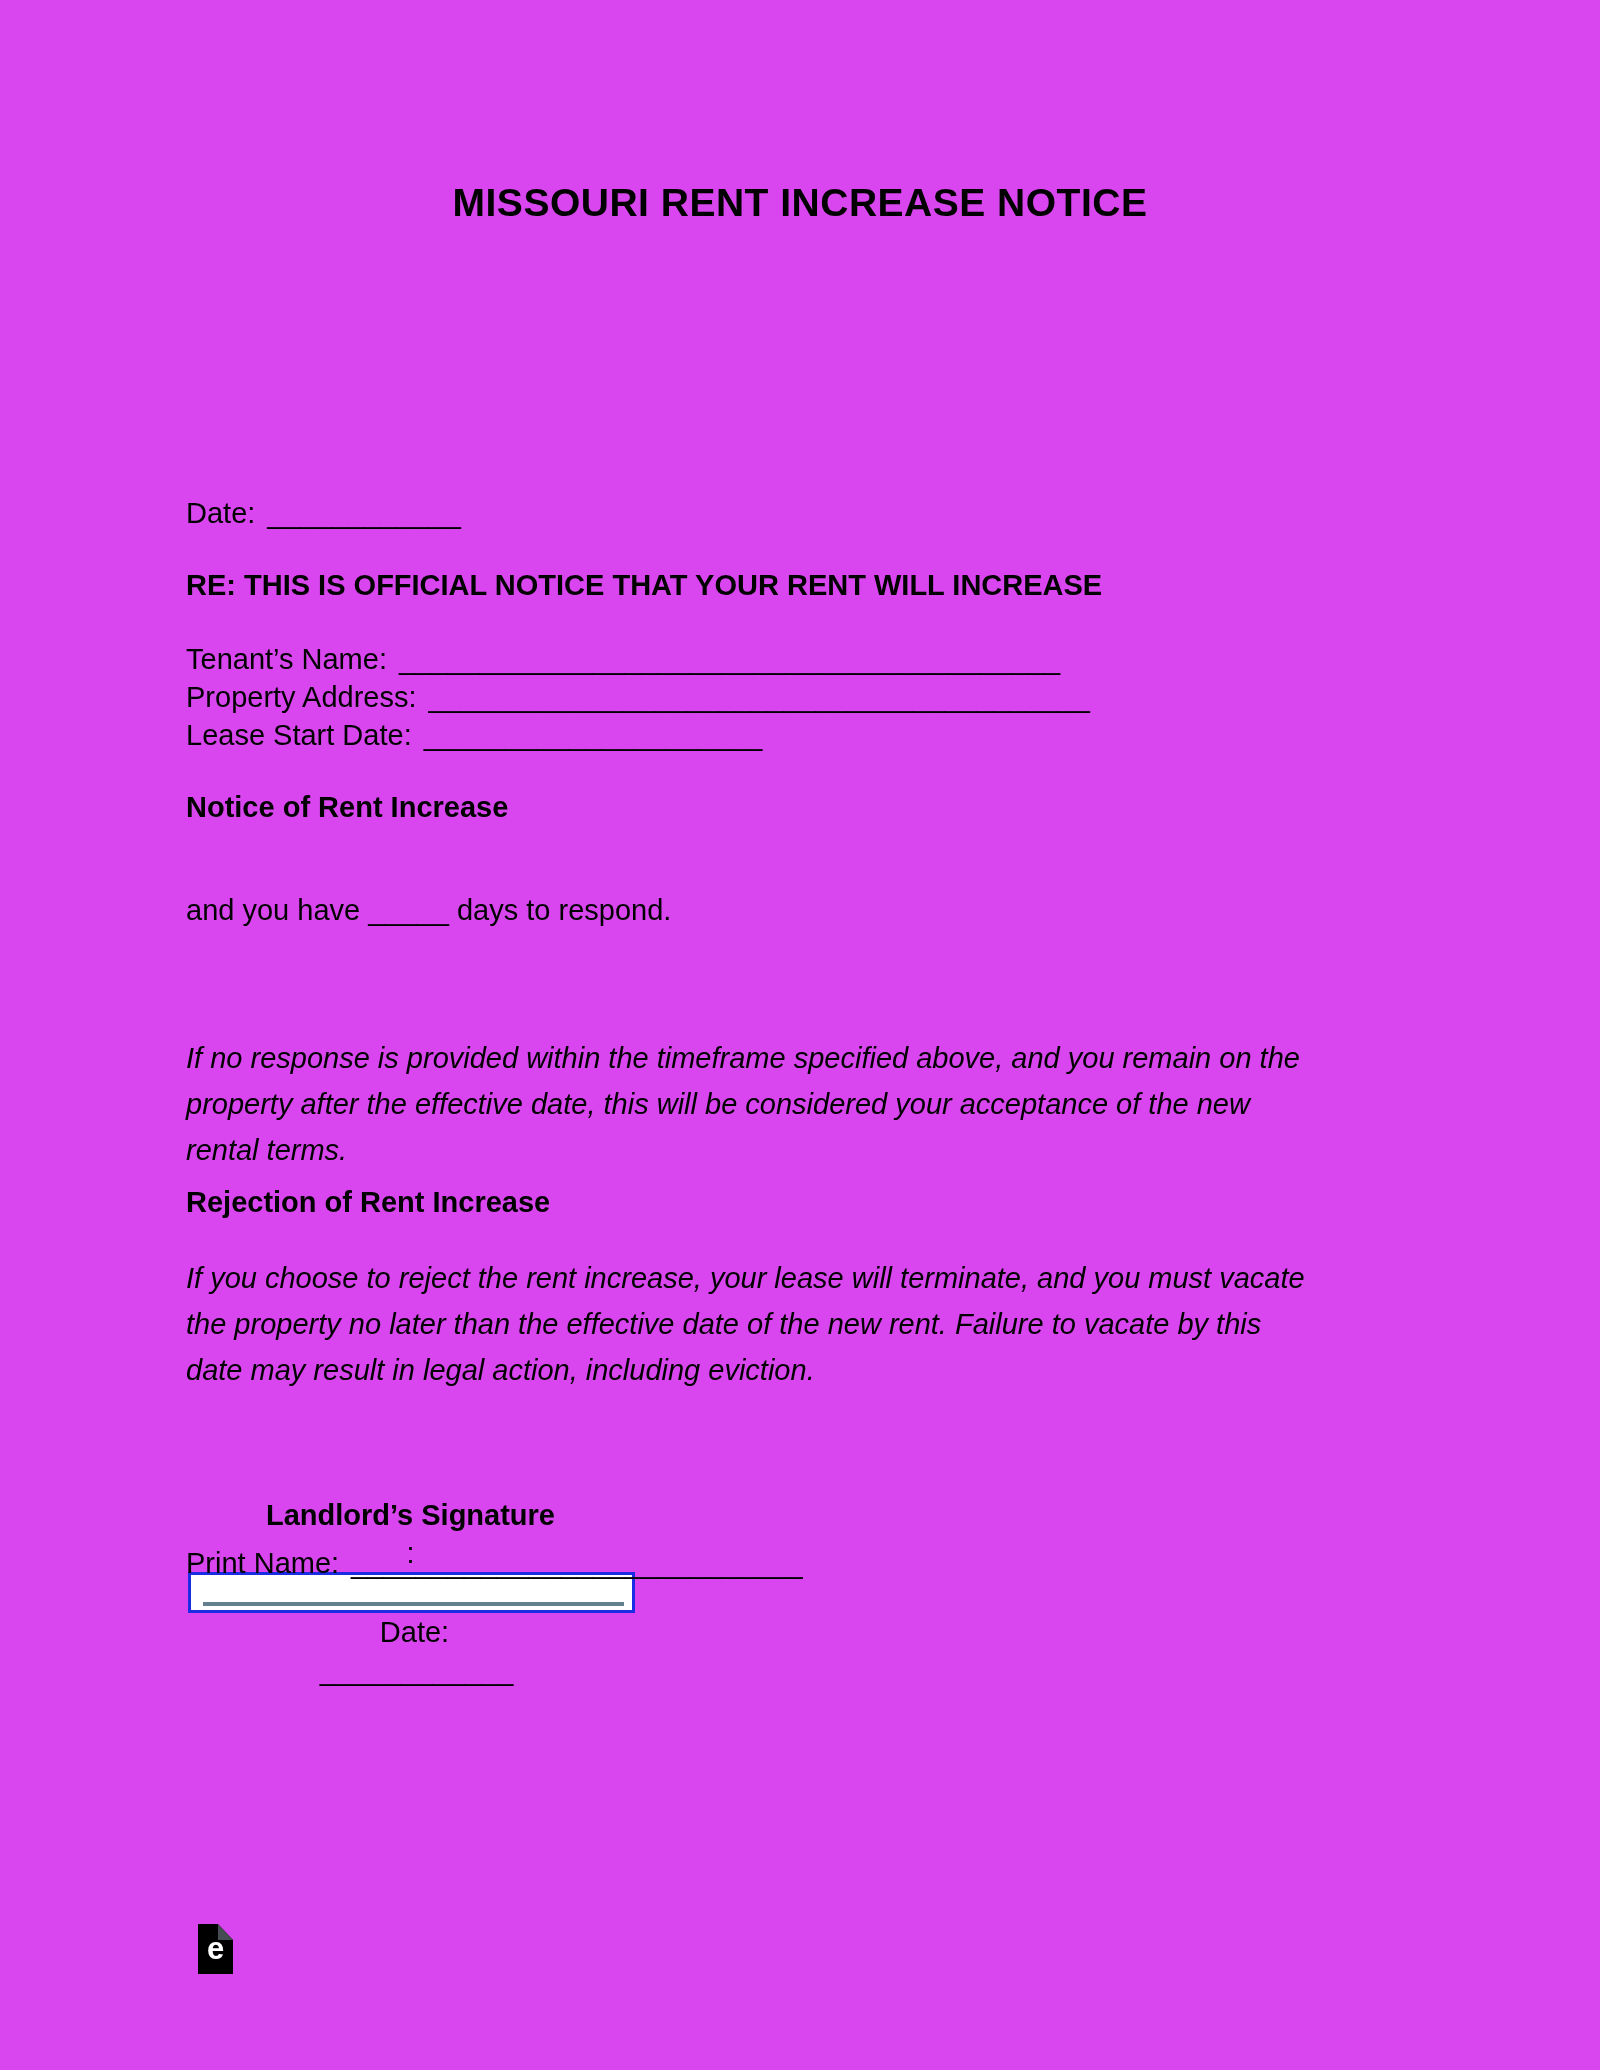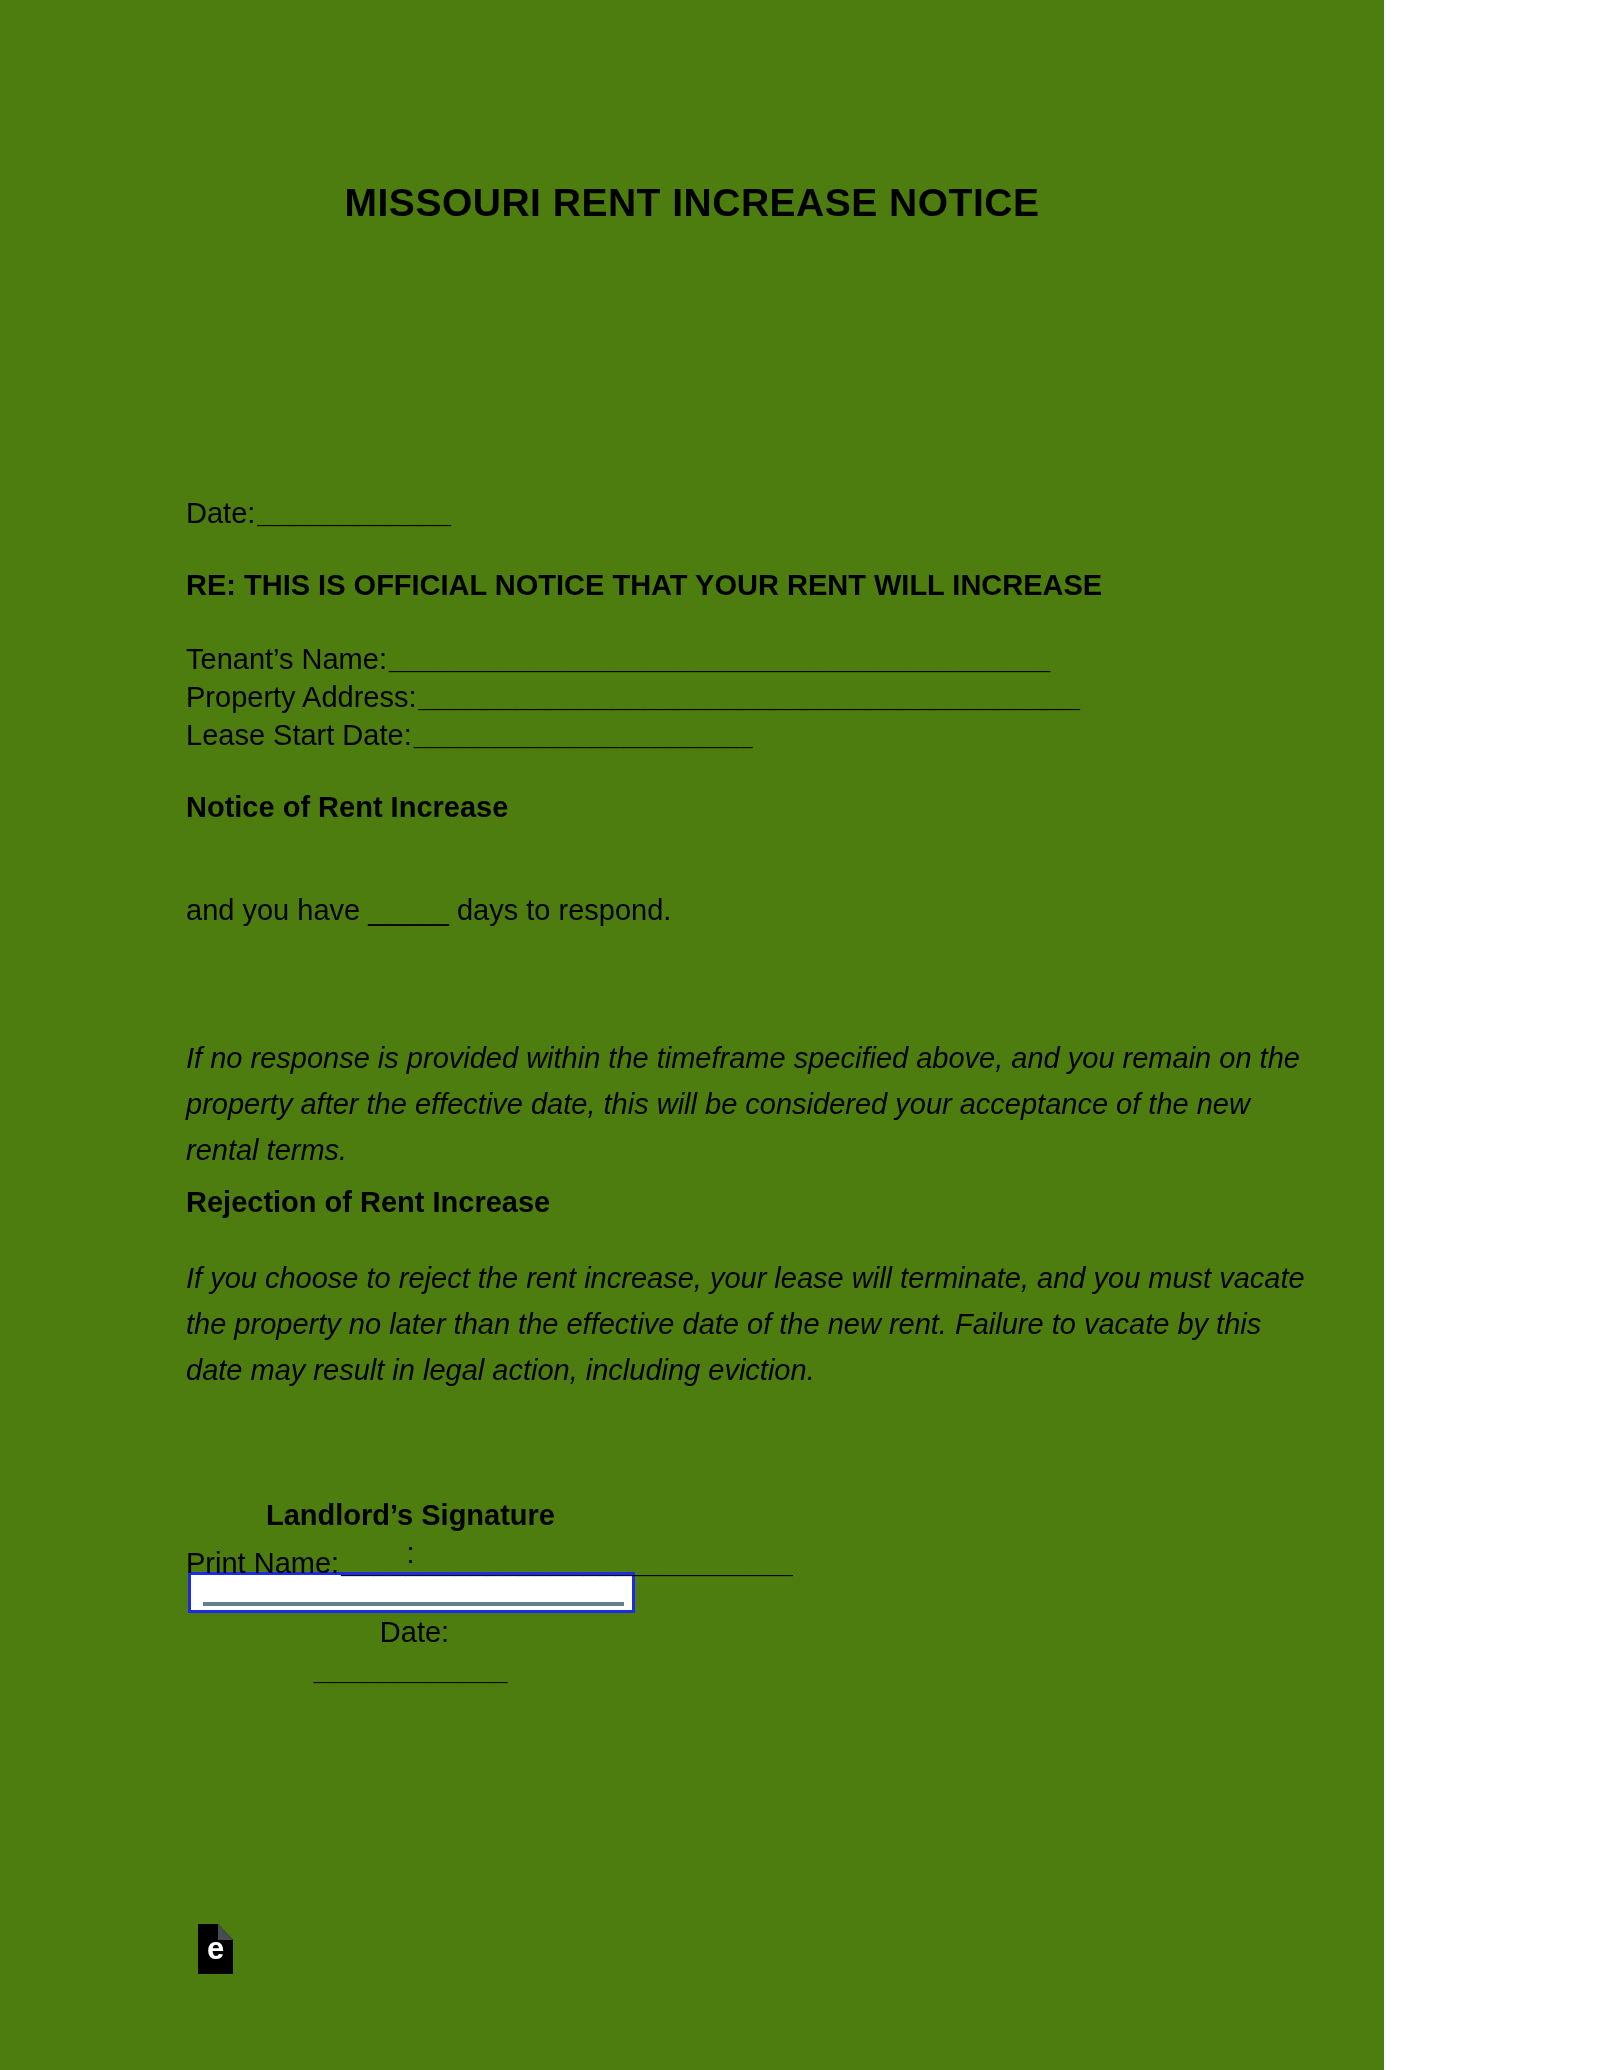--- a/index.html
+++ b/index.html
@@ -2,23 +2,23 @@
 <html><head>
 <meta charset="utf-8">
 <style>
   html, body {
     margin: 0;
     padding: 0;
     background: #ffffff;
   }
   .page {
     position: relative;
-    width: 1384px;
+    width: 1600px;
     height: 2070px;
-    background: #4d7c0f;
+    background: #d946ef;
     font-family: "Liberation Sans", "DejaVu Sans", sans-serif;
     font-size: 29px;
     line-height: 38px;
     color: #000000;
     overflow: hidden;
   }
   .abs { position: absolute; left: 186px; white-space: nowrap; }
   .doc-title {
     position: absolute;
     top: 184px;
@@ -27,21 +27,21 @@
     text-align: center;
     font-size: 39px;
     font-weight: bold;
     letter-spacing: 0.5px;
     white-space: nowrap;
   }
   .bold { font-weight: bold; }
   .heading { font-weight: bold; }
   .para { white-space: pre-line; line-height: 46px; font-style: italic; }
   .blank { letter-spacing: 0; }
-  .gap8 { margin-left: 4px; font-style: italic; }
+  .gap8 { margin-left: 12px; }
   .row-lines div { height: 38px; }
 
   .sig-row {
     position: absolute;
     left: 186px;
     top: 1496px;
     display: flex;
     align-items: center;
     white-space: nowrap;
     flex-direction: column;

